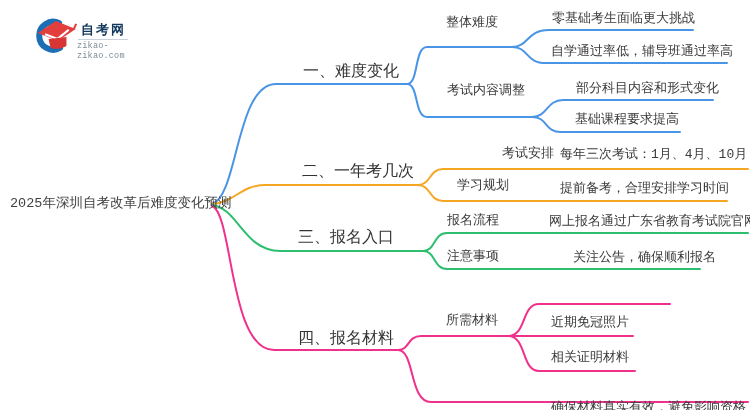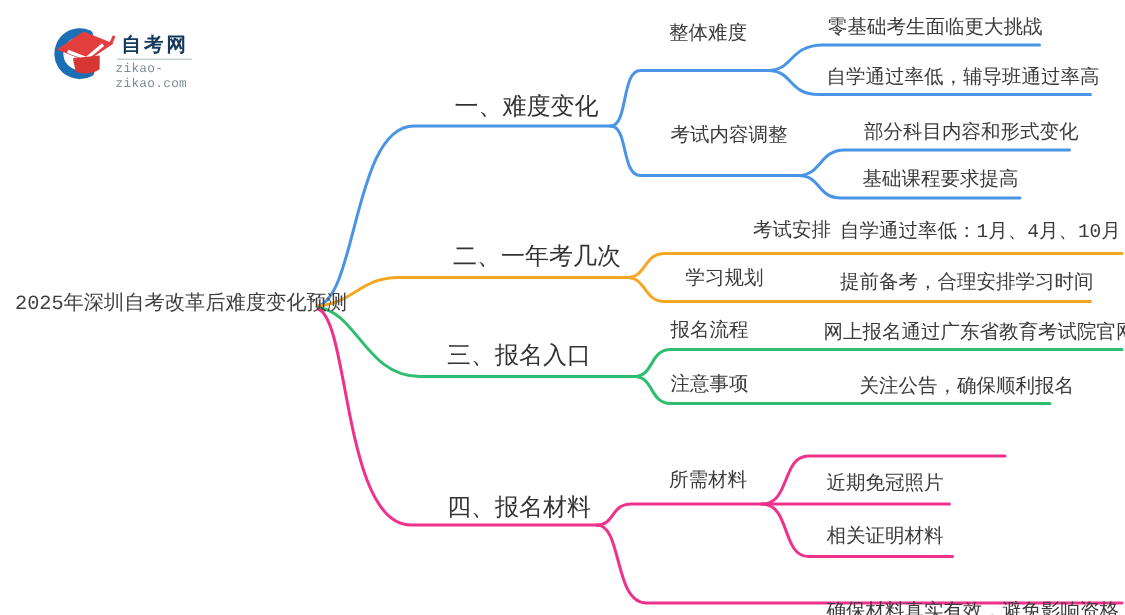--- a/index.html
+++ b/index.html
@@ -82,21 +82,21 @@
   <div class="node lv1" style="left:303px;top:65px;">一、难度变化</div>
   <div class="node" style="left:446px;top:15px;text-align:center;">整体难度</div>
   <div class="node" style="left:552px;top:11px;">零基础考生面临更大挑战</div>
   <div class="node" style="left:551px;top:44px;">自学通过率低，辅导班通过率高</div>
   <div class="node" style="left:447px;top:83px;">考试内容调整</div>
   <div class="node" style="left:575px;top:112px;">基础课程要求提高</div>
   <div class="node" style="left:576px;top:81px;">部分科目内容和形式变化</div>
 
   <div class="node lv1" style="left:302px;top:165px;">二、一年考几次</div>
   <div class="node" style="left:457px;top:146px;margin-left:45px;">考试安排</div>
-  <div class="node" style="left:560px;top:147px;">自学通过率低：1月、4月、10月</div>
+  <div class="node" style="left:560px;top:147px;">每年三次考试：1月、4月、10月</div>
   <div class="node" style="left:457px;top:178px;">学习规划</div>
   <div class="node" style="left:560px;top:181px;">提前备考，合理安排学习时间</div>
 
   <div class="node lv1" style="left:298px;top:231px;">三、报名入口</div>
   <div class="node" style="left:447px;top:213px;">报名流程</div>
   <div class="node" style="left:549px;top:214px;">网上报名通过广东省教育考试院官网</div>
   <div class="node" style="left:447px;top:249px;">注意事项</div>
   <div class="node" style="left:549px;top:250px;margin-left:24px;">关注公告，确保顺利报名</div>
 
   <div class="node lv1" style="left:298px;top:332px;">四、报名材料</div>

